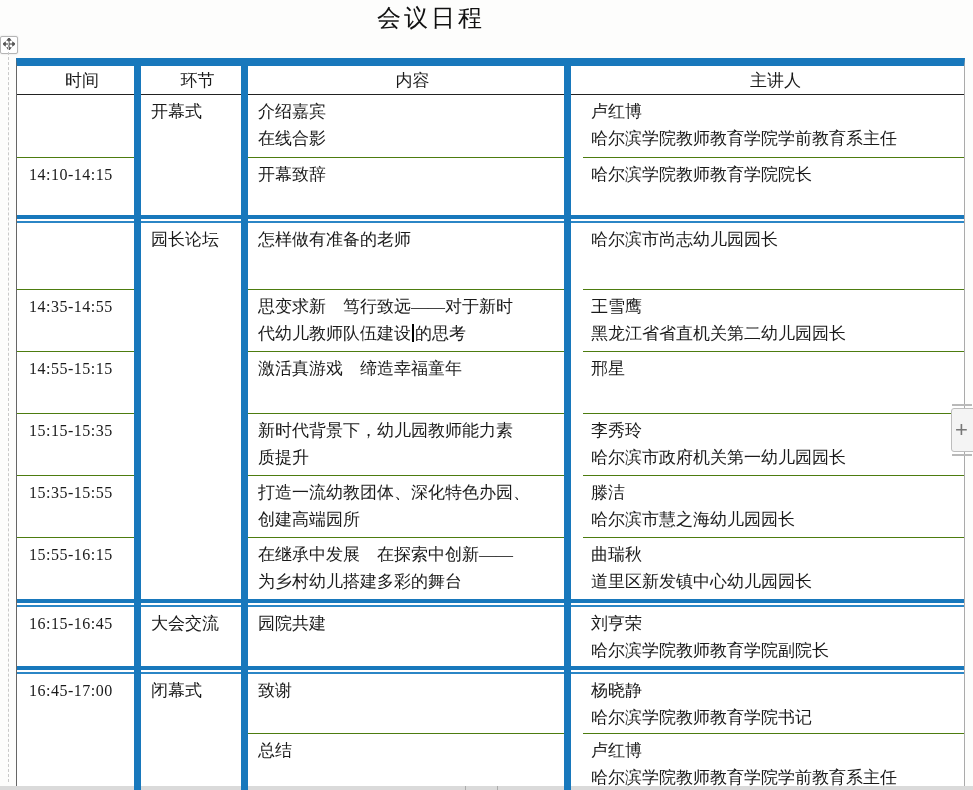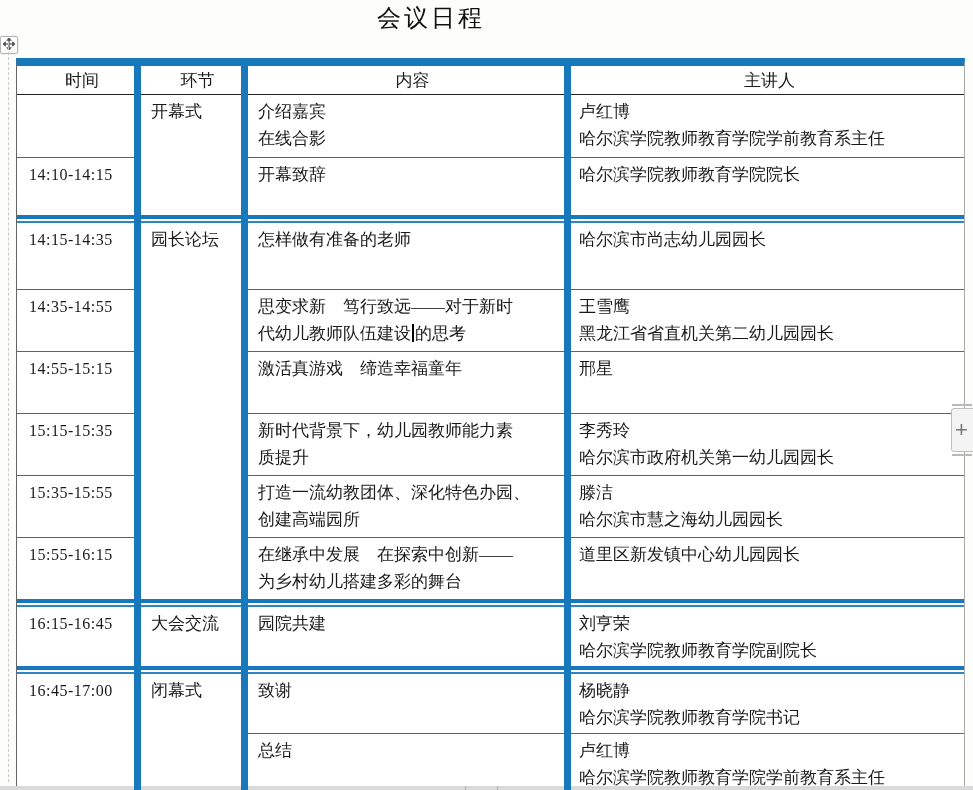--- a/index.html
+++ b/index.html
@@ -45,21 +45,21 @@
   .grid{
     display:grid;
     grid-template-columns:124px 107px 323px 1fr;
   }
   .cell{
     padding:3px 4px 2px 10px;
     font-size:17px;line-height:27px;
     box-sizing:border-box;
   }
   .cell.time{padding-left:12px;font-size:16px;letter-spacing:.5px;}
-  .cell.speaker{padding-left:8px;}
+  .cell.speaker{padding-left:8px;margin-left:12px;}
   .bt{border-top:1px solid #4d7c0f;}
   .hdr{font-size:17px;line-height:23px;padding-top:3px;padding-bottom:2px;text-align:center;}
   .hdr-row{border-bottom:1px solid #222;}
   .line{white-space:nowrap;}
 
   .caret{
     display:inline-block;width:2px;height:18px;background:#000;
     vertical-align:-3px;margin:0 1px;
   }
 
@@ -132,21 +132,20 @@
     </div>
   </div>
 
   <div class="sep">
       <div class="a"></div>
       <div class="b"></div>
       <div class="c"></div>
     </div>
 
   <div class="grid">
-    <div class="cell time" style="grid-column:1;grid-row:1"><span>14:15-14:35</span></div>
     <div class="cell" style="grid-column:2;grid-row:1/span 6"><span>园长论坛</span></div>
     <div class="cell" style="grid-column:3;grid-row:1;min-height:66px">
       <div class="line">怎样做有准备的老师</div>
     </div>
     <div class="cell speaker" style="grid-column:4;grid-row:1">
       <div class="line">哈尔滨市尚志幼儿园园长</div>
     </div>
 
     <div class="cell time bt" style="grid-column:1;grid-row:2"><span>14:35-14:55</span></div>
     <div class="cell bt" style="grid-column:3;grid-row:2;min-height:62px">
@@ -185,20 +184,21 @@
       <div class="line">滕洁</div>
       <div class="line">哈尔滨市慧之海幼儿园园长</div>
     </div>
 
     <div class="cell time bt" style="grid-column:1;grid-row:6"><span>15:55-16:15</span></div>
     <div class="cell bt" style="grid-column:3;grid-row:6;min-height:62px">
       <div class="line">在继承中发展　在探索中创新——</div>
       <div class="line">为乡村幼儿搭建多彩的舞台</div>
     </div>
     <div class="cell speaker bt" style="grid-column:4;grid-row:6">
+      <div class="line">曲瑞秋</div>
       <div class="line">道里区新发镇中心幼儿园园长</div>
     </div>
   </div>
 
   <div class="sep">
       <div class="a"></div>
       <div class="b"></div>
       <div class="c"></div>
     </div>
 

